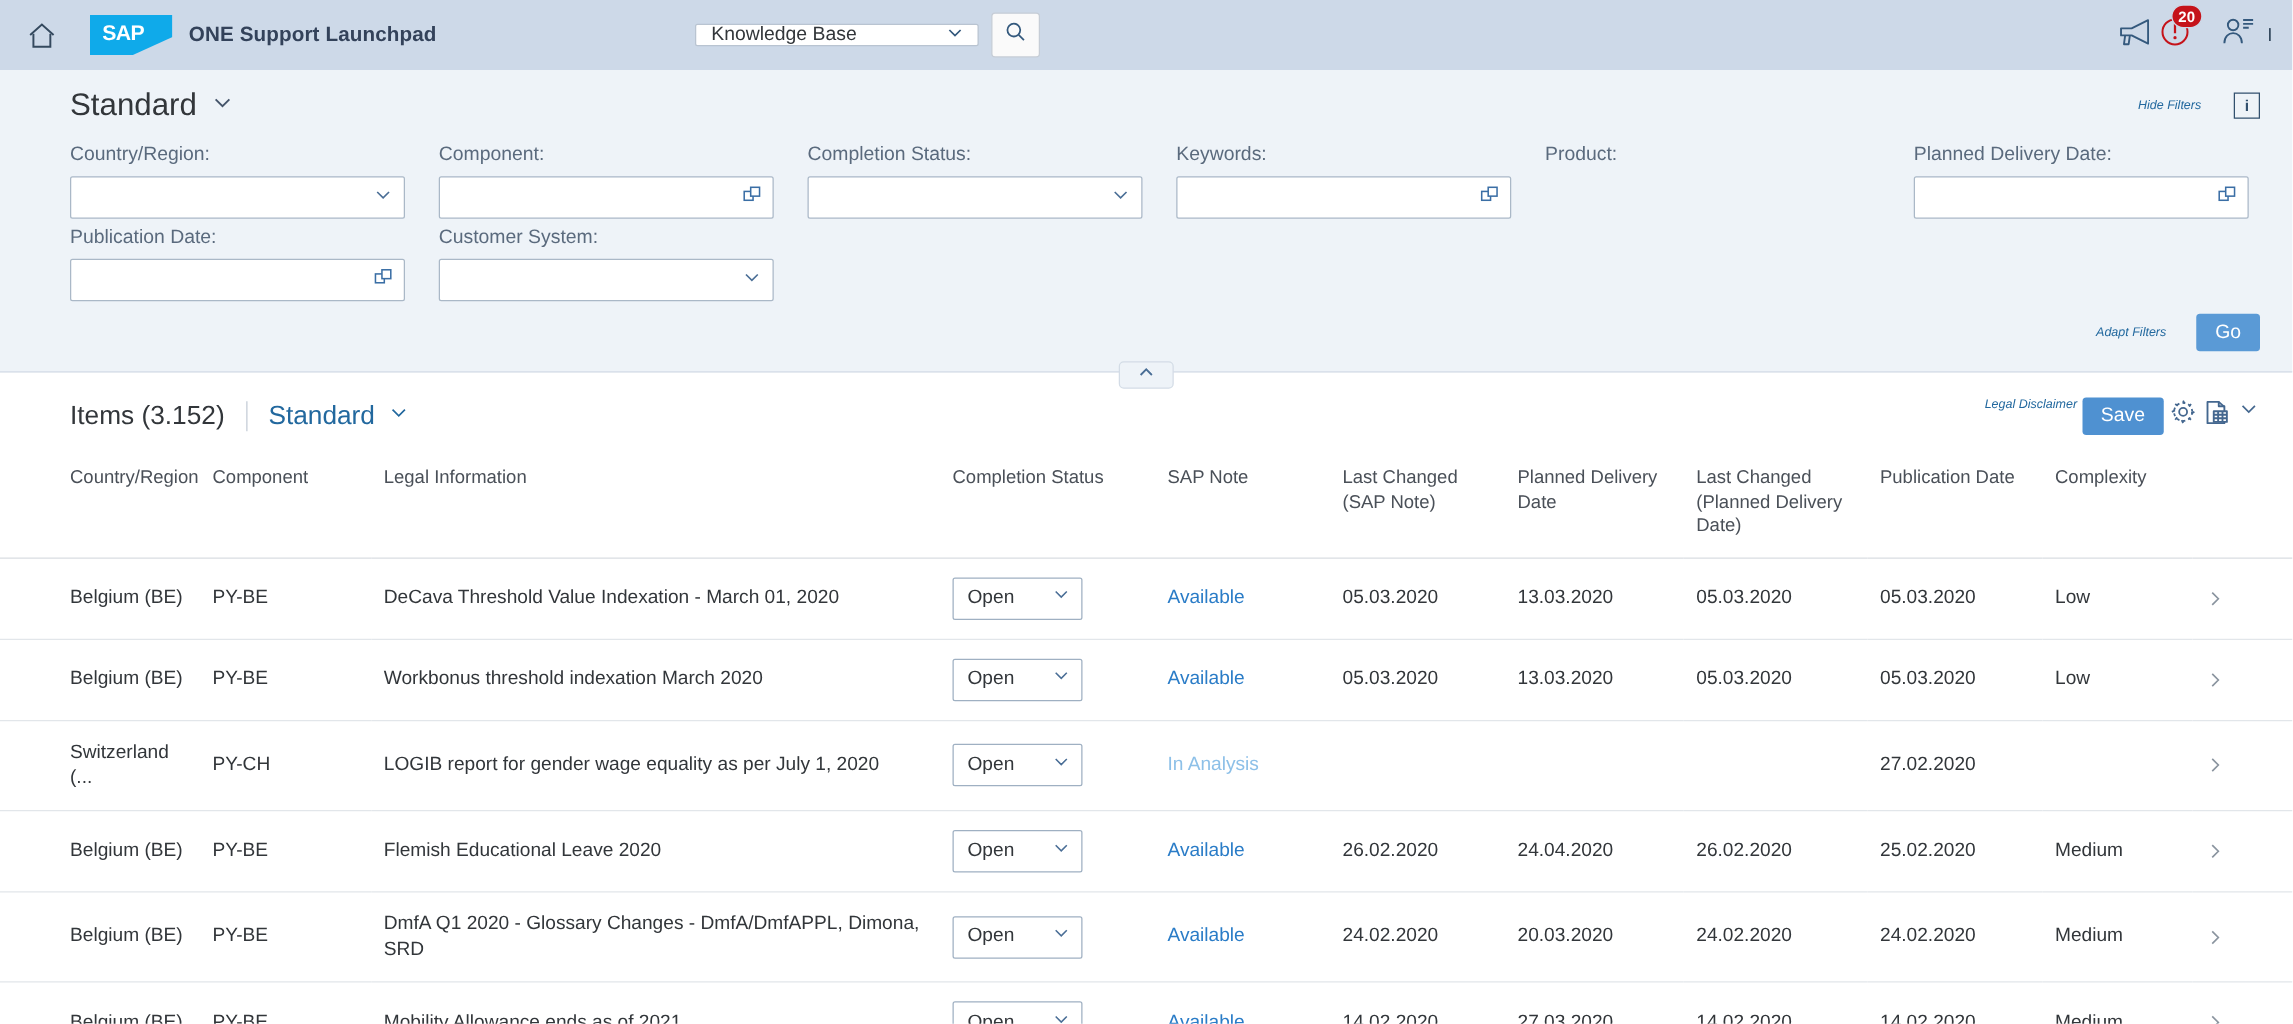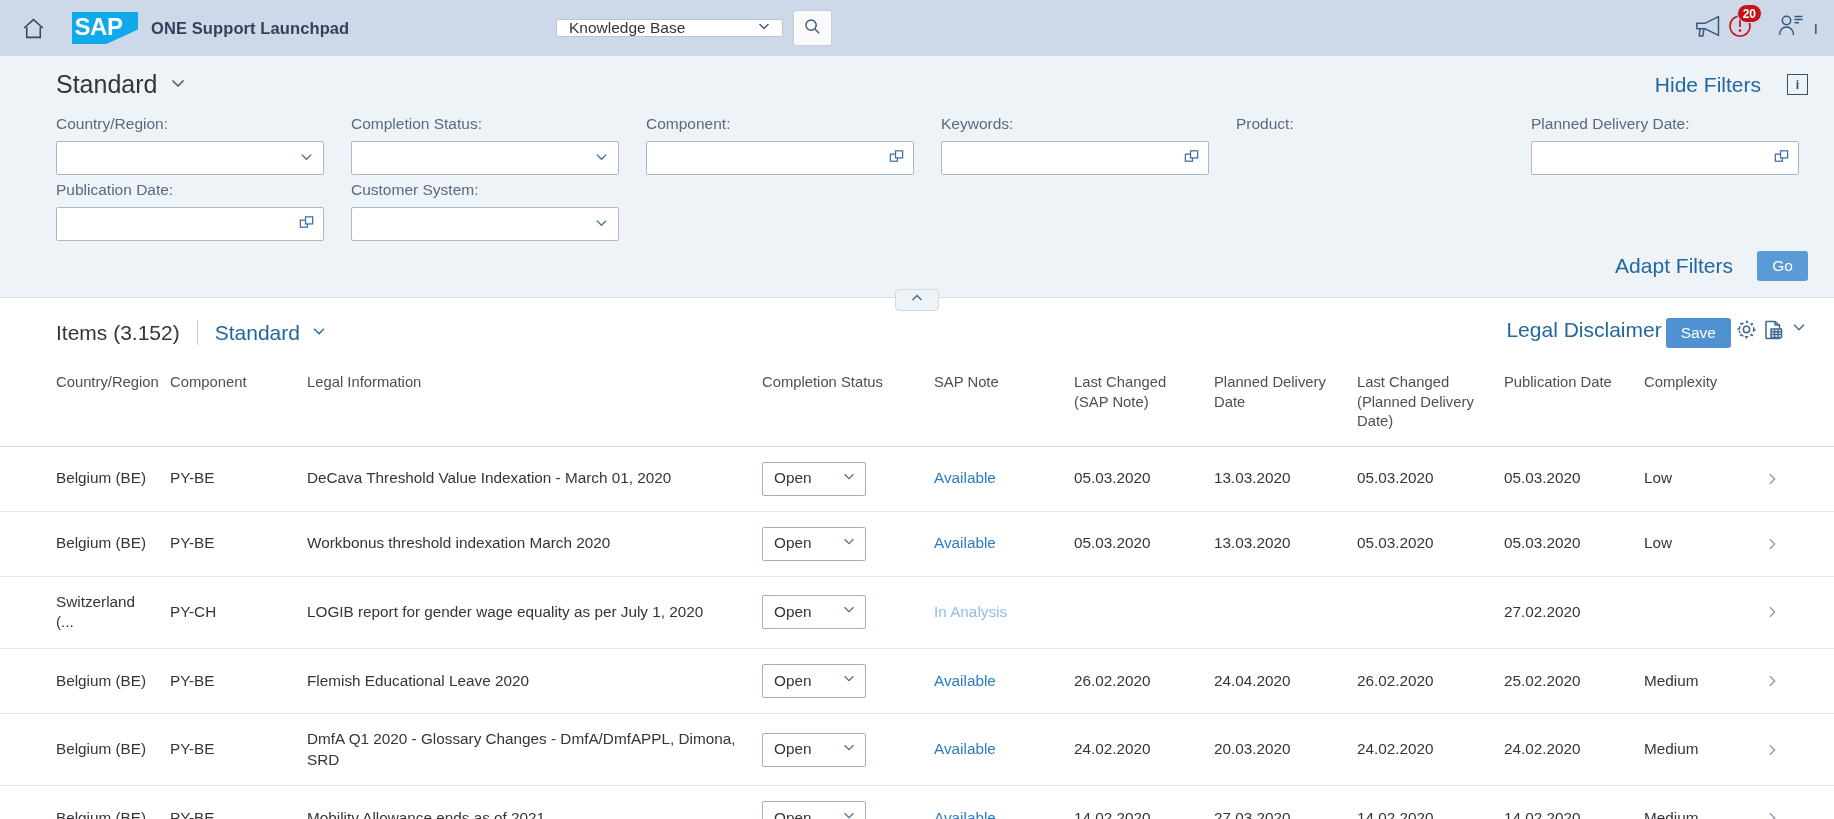--- a/index.html
+++ b/index.html
@@ -21,21 +21,21 @@
     width: 66px; height: 32px; margin-left: 20px;
     position: relative; display: flex; align-items: center; justify-content: center;
   }
   .sap-logo-shape {
     position: absolute; inset: 0;
     background: #0faaea;
     clip-path: polygon(0 0, 100% 0, 100% 55%, 52% 100%, 0 100%);
   }
   .sap-logo-text {
     position: relative; color: #fff; font-weight: bold;
-    font-size: 24px; letter-spacing: -0.5px; padding-right: 13px; padding-bottom: 2px;
+    font-size: 17px; letter-spacing: -0.5px; padding-right: 13px; padding-bottom: 2px;
   }
   .app-title {
     margin-left: 13px; font-size: 16.5px; font-weight: bold;
     color: #33425a; letter-spacing: .1px;
   }
   .header-center {
     position: absolute; left: 556px; top: 50%; transform: translateY(-50%);
     display: flex; align-items: center; gap: 10px;
   }
   .kb-select {
@@ -78,21 +78,21 @@
   .filter-bar { background: #eef3f8; padding: 0 0 0 0; position: relative; }
   .filter-top {
     display: flex; align-items: center; justify-content: space-between;
     padding: 14px 26px 6px 56px;
   }
   .variant-title {
     display: flex; align-items: center; gap: 11px; cursor: pointer;
     font-size: 25px; color: #32363a; font-weight: normal;
   }
   .filter-top-right { display: flex; align-items: center; gap: 26px; }
-  .link-btn { color: #22689e; font-size: 21px; cursor: pointer; }
+  .link-btn { color: #22689e; font-size: 10px; cursor: pointer; font-style: italic; }
   .info-box {
     width: 21px; height: 21px; border: 1.3px solid #32506e;
     display: flex; align-items: center; justify-content: center;
     font-size: 12.5px; color: #32506e; cursor: pointer; font-weight: 600;
   }
 
   .filter-grid {
     display: grid; grid-template-columns: repeat(6, 1fr);
     column-gap: 18px; row-gap: 6px;
     padding: 10px 26px 0 56px;
@@ -266,40 +266,40 @@
         <span class="val"></span>
         <span>
           <svg width="17" height="17" viewBox="0 0 18 18" fill="none" stroke="#4a6e96" stroke-width="1.4">
               <path d="M4 7 L9 12 L14 7"></path>
             </svg>
         </span>
       </div>
     </div>
 
     <div class="filter-field">
+      <span class="filter-label">Component:</span>
+      <div class="filter-input">
+        <span class="val"></span>
+        <span>
+          <svg width="17" height="17" viewBox="0 0 18 18" fill="none" stroke="#3a6ea5" stroke-width="1.3">
+            <rect x="2.5" y="6.5" width="7.5" height="7.5"></rect>
+              <rect x="8" y="3" width="7.5" height="7.5" fill="#fff"></rect>
+          </svg>
+        </span>
+      </div>
+    </div>
+
+    <div class="filter-field">
       <span class="filter-label">Completion Status:</span>
       <div class="filter-input">
         <span class="val"></span>
         <span>
           <svg width="17" height="17" viewBox="0 0 18 18" fill="none" stroke="#4a6e96" stroke-width="1.4">
               <path d="M4 7 L9 12 L14 7"></path>
             </svg>
-        </span>
-      </div>
-    </div>
-
-    <div class="filter-field">
-      <span class="filter-label">Component:</span>
-      <div class="filter-input">
-        <span class="val"></span>
-        <span>
-          <svg width="17" height="17" viewBox="0 0 18 18" fill="none" stroke="#3a6ea5" stroke-width="1.3">
-            <rect x="2.5" y="6.5" width="7.5" height="7.5"></rect>
-              <rect x="8" y="3" width="7.5" height="7.5" fill="#fff"></rect>
-          </svg>
         </span>
       </div>
     </div>
 
     <div class="filter-field">
       <span class="filter-label">Keywords:</span>
       <div class="filter-input">
         <span class="val"></span>
         <span>
           <svg width="17" height="17" viewBox="0 0 18 18" fill="none" stroke="#3a6ea5" stroke-width="1.3">

